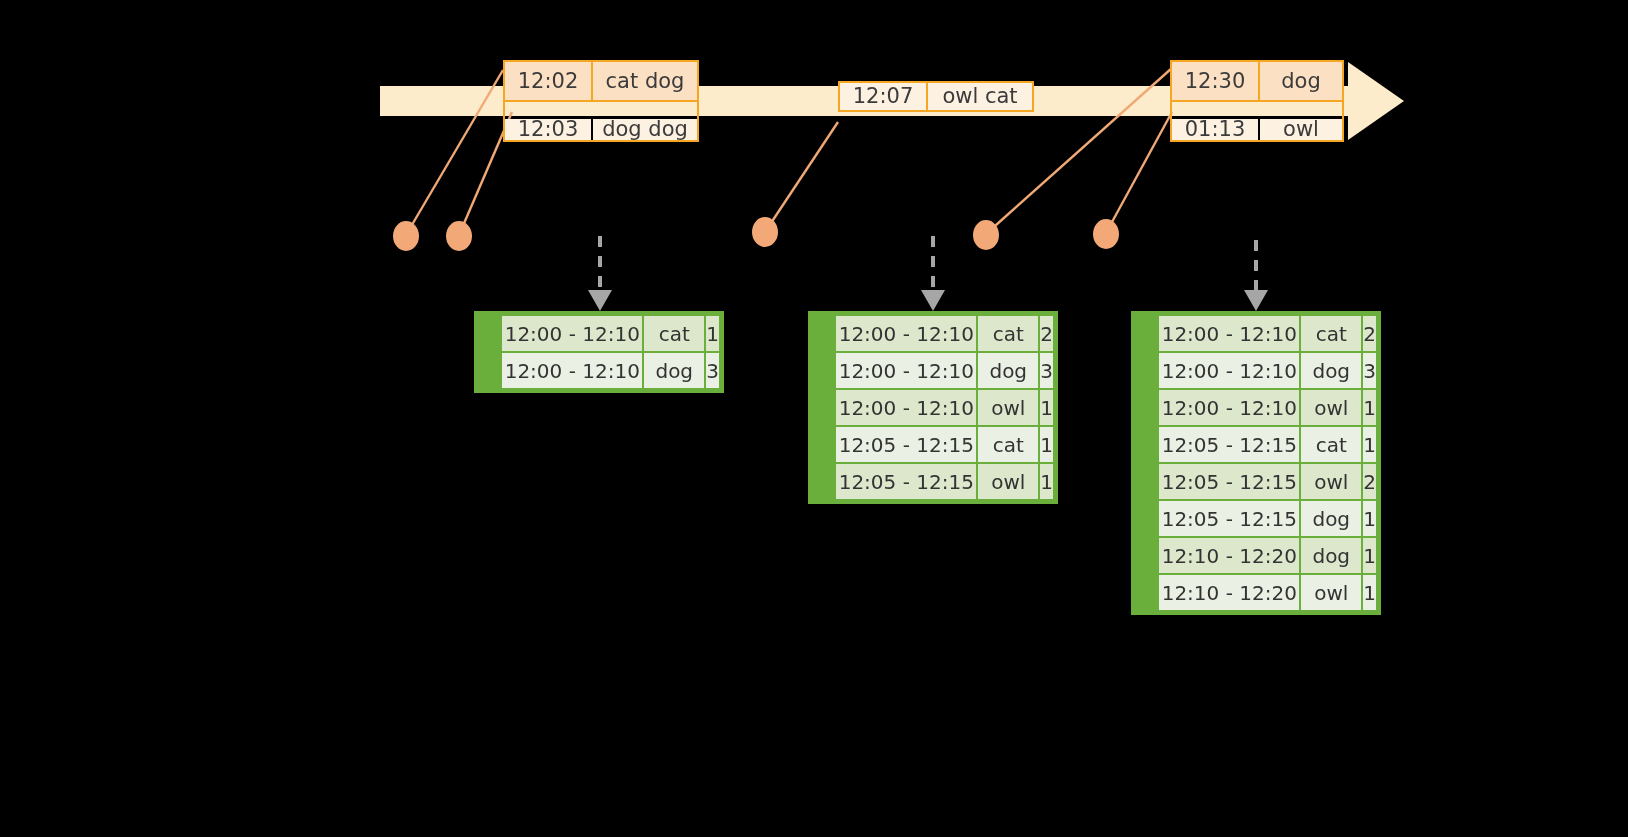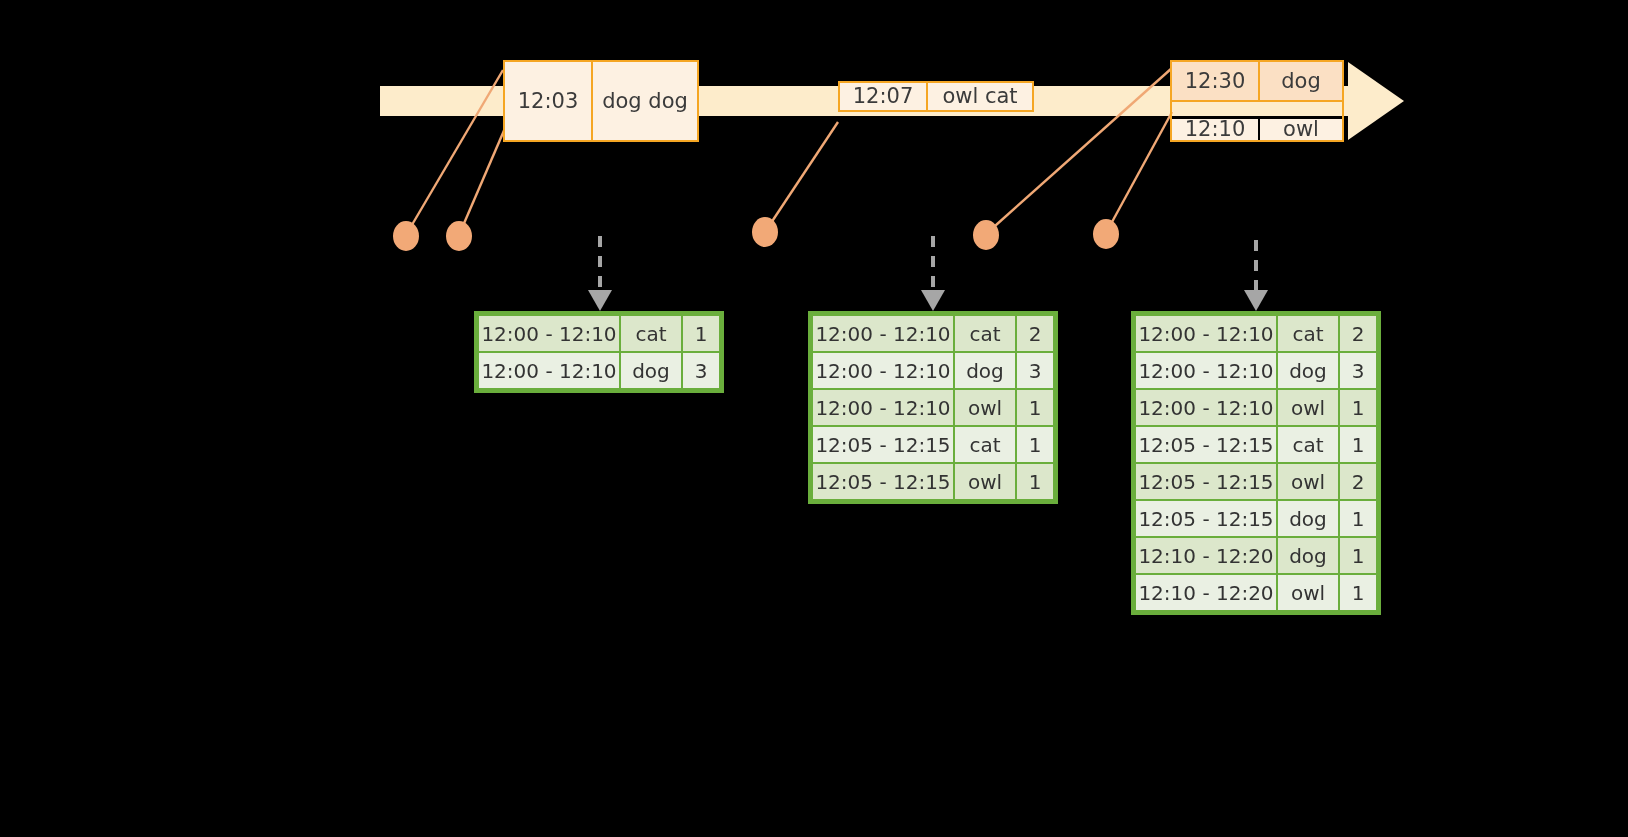--- a/index.html
+++ b/index.html
@@ -17,21 +17,21 @@
   .evt-row.dark .cell{background:#fbe0c4;}
   .evt-row.light .cell{background:#fdf1e2;}
   .evt-cell{display:flex;align-items:center;justify-content:center;
             color:#3b3b3b;font-size:21px;line-height:1;}
   .evt-time{width:86px;}
   .evt-sep{width:2px;background:#f5a623;}
   .evt-val{flex:1;}
 
   
   .gtable{position:absolute;border:3px solid #6aae3c;box-sizing:border-box;
-          background:#6aae3c;display:flex;flex-direction:column;gap:2px;padding:2px;}
+          background:#6aae3c;display:flex;flex-direction:column;gap:2px;padding:2px;align-items:flex-end;}
   .grow{display:flex;gap:2px;height:35px;}
   .gcell{display:flex;align-items:center;justify-content:center;
          color:#333;font-size:20px;line-height:1;}
   .grow.a .gcell{background:#dce7cb;}
   .grow.b .gcell{background:#eaf0e3;}
 </style>
 </head>
 <body>
 
 <div id="stage">
@@ -65,20 +65,25 @@
       <line x1="1256" y1="240" x2="1256" y2="292"></line>
     </g>
     <g fill="#a6a6a6">
       <polygon points="588,290 612,290 600,311"></polygon>
       <polygon points="921,290 945,290 933,311"></polygon>
       <polygon points="1244,290 1268,290 1256,311"></polygon>
     </g>
   </svg>
 
   <div class="evt-box" style="left:503px;top:60px;width:196px;height:82px;">
+    <div class="evt-row dark">
+      <div class="evt-cell evt-time cell">12:02</div>
+      <div class="evt-sep"></div>
+      <div class="evt-cell evt-val cell">cat dog</div>
+    </div>
     <div class="evt-row light">
       <div class="evt-cell evt-time cell">12:03</div>
       <div class="evt-sep"></div>
       <div class="evt-cell evt-val cell">dog dog</div>
     </div>
   </div>
 
   <div class="evt-box" style="left:838px;top:81px;width:196px;height:31px;">
     <div class="evt-row light">
       <div class="evt-cell evt-time cell">12:07</div>
@@ -87,21 +92,21 @@
     </div>
   </div>
 
   <div class="evt-box" style="left:1170px;top:60px;width:174px;height:82px;">
     <div class="evt-row dark">
       <div class="evt-cell evt-time cell">12:30</div>
       <div class="evt-sep"></div>
       <div class="evt-cell evt-val cell">dog</div>
     </div>
     <div class="evt-row light">
-      <div class="evt-cell evt-time cell">12:10</div>
+      <div class="evt-cell evt-time cell">01:13</div>
       <div class="evt-sep"></div>
       <div class="evt-cell evt-val cell">owl</div>
     </div>
   </div>
 
   <div class="gtable" style="left:474px;top:311px;width:250px;">
     <div class="grow a">
       <div class="gcell" style="width:140px">12:00 - 12:10</div>
       <div class="gcell" style="width:60px">cat</div>
       <div class="gcell" style="flex:1">1</div>

